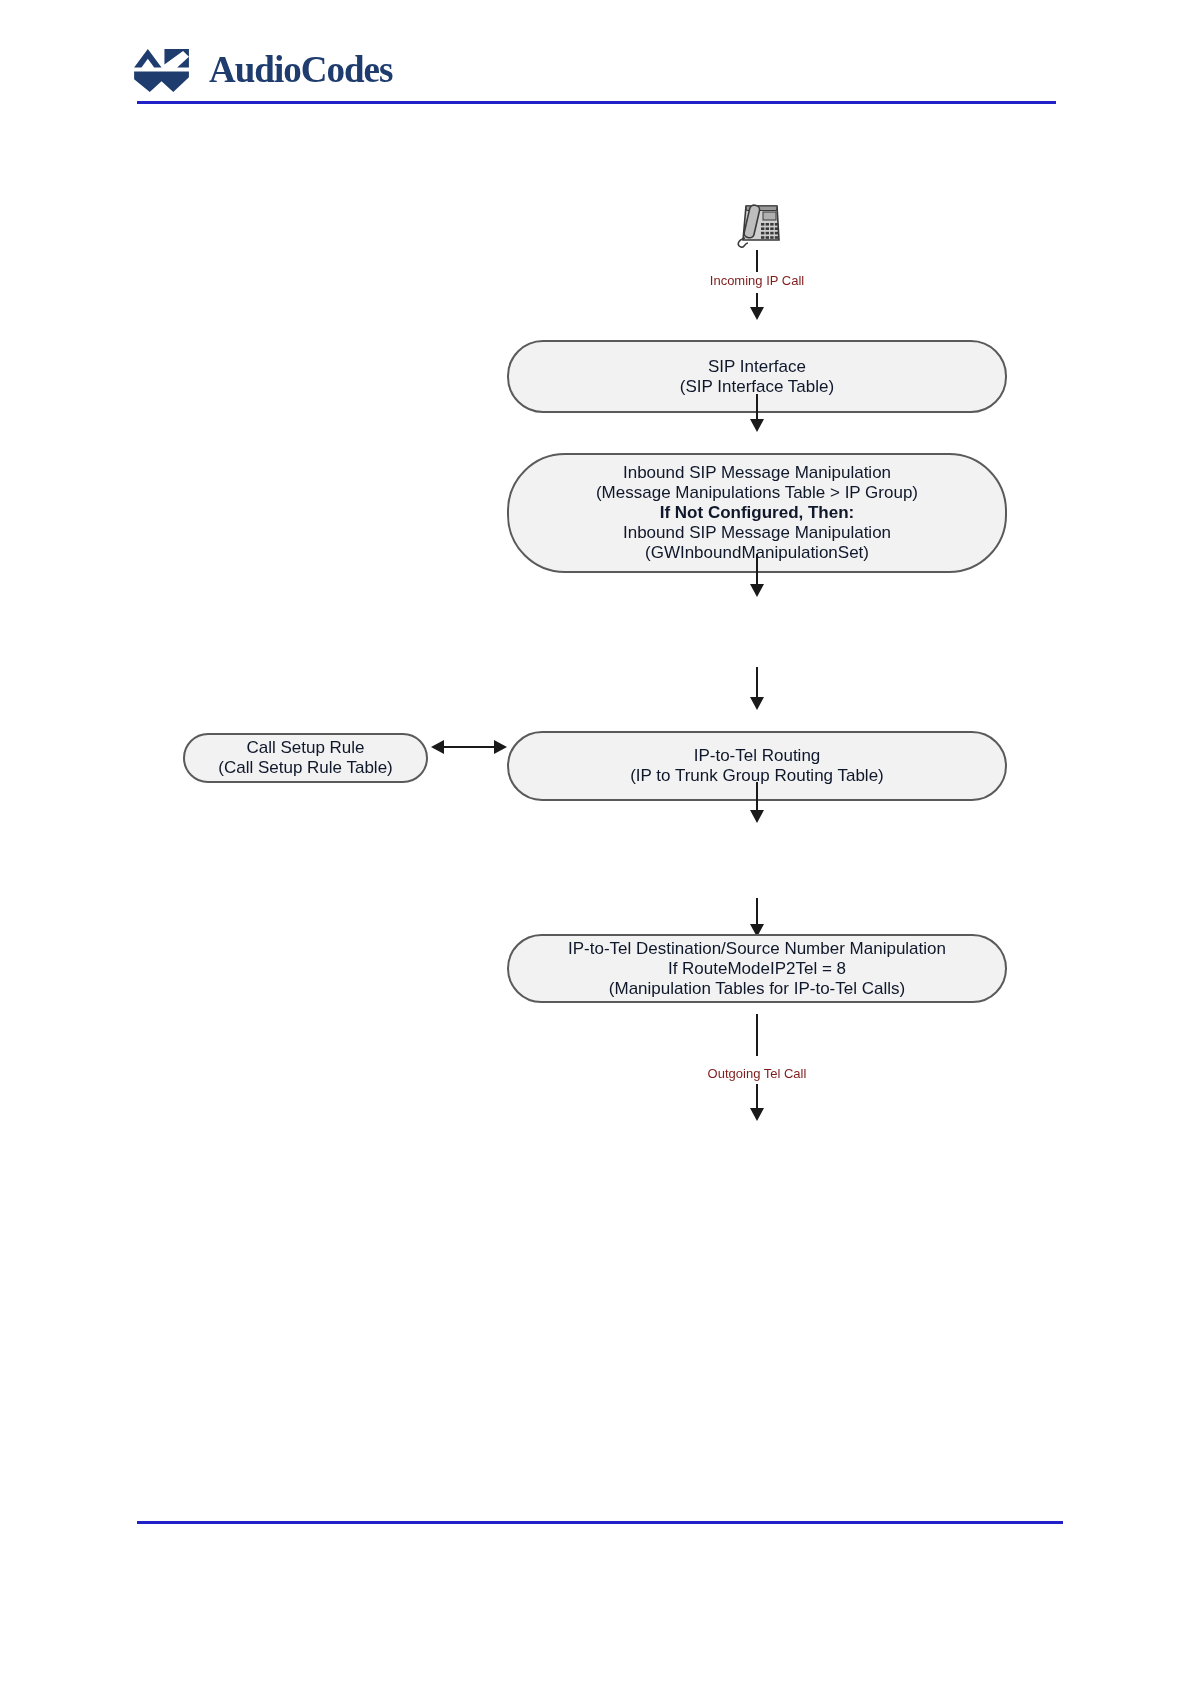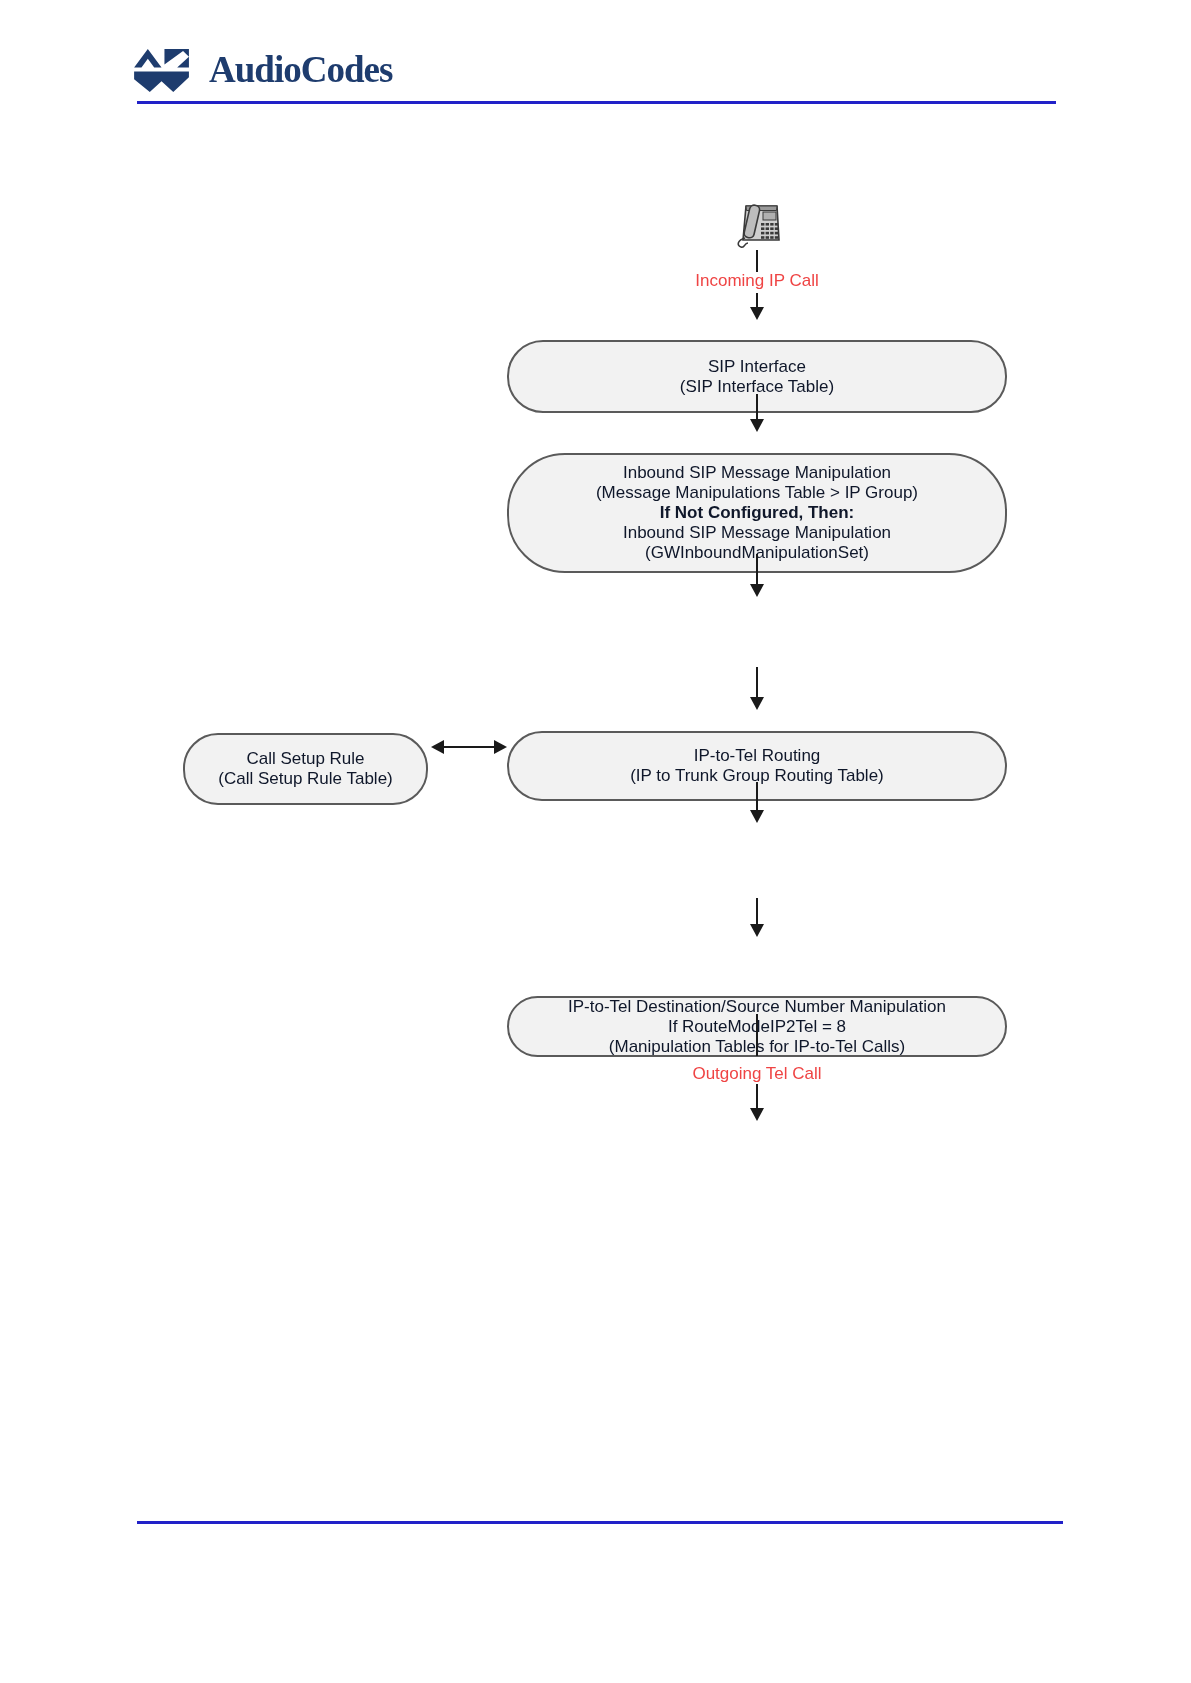--- a/index.html
+++ b/index.html
@@ -57,23 +57,23 @@
     line-height: 20px;
     margin-top: 20px;
   }
   .flow-box .line { white-space: nowrap; }
   .flow-box .line.bold { font-weight: bold; }
 
   .box-sip        { top: 320px;  height: 73px;  }
   .box-inbound    { top: 433px;  height: 120px; border-radius: 58px; }
   .box-destsrc1   { top: 598px;  height: 68px;  }
   .box-routing    { top: 711px;  height: 70px;  }
-  .box-callsetup  { left: 183px; width: 245px; top: 713px; height: 72px; border-radius: 35px; }
+  .box-callsetup  { left: 183px; width: 245px; top: 713px; height: 50px; border-radius: 35px; }
   .box-redirect   { top: 824px;  height: 73px;  }
-  .box-destsrc0   { top: 976px;  height: 61px;  }
+  .box-destsrc0   { top: 914px;  height: 69px;  }
 
   
   .vline {
     position: absolute;
     left: 756px;
     width: 2px;
     background: #1a1a1a;
   }
   .arrow-down {
     position: absolute;
@@ -121,23 +121,23 @@
     border-top: 7px solid transparent;
     border-bottom: 7px solid transparent;
     border-left: 13px solid #1a1a1a;
   }
 
   
   .flow-label {
     position: absolute;
     left: 757px;
     transform: translateX(-50%);
-    font-size: 17px;
+    font-size: 13px;
     line-height: 20px;
-    color: #ef4444;
+    color: #7f1d1d;
     white-space: nowrap;
   }
   .label-incoming { top: 271px; }
   .label-outgoing { top: 1064px; }
 
   .phone-icon {
     position: absolute;
     left: 730px;
     top: 201px;
   }

